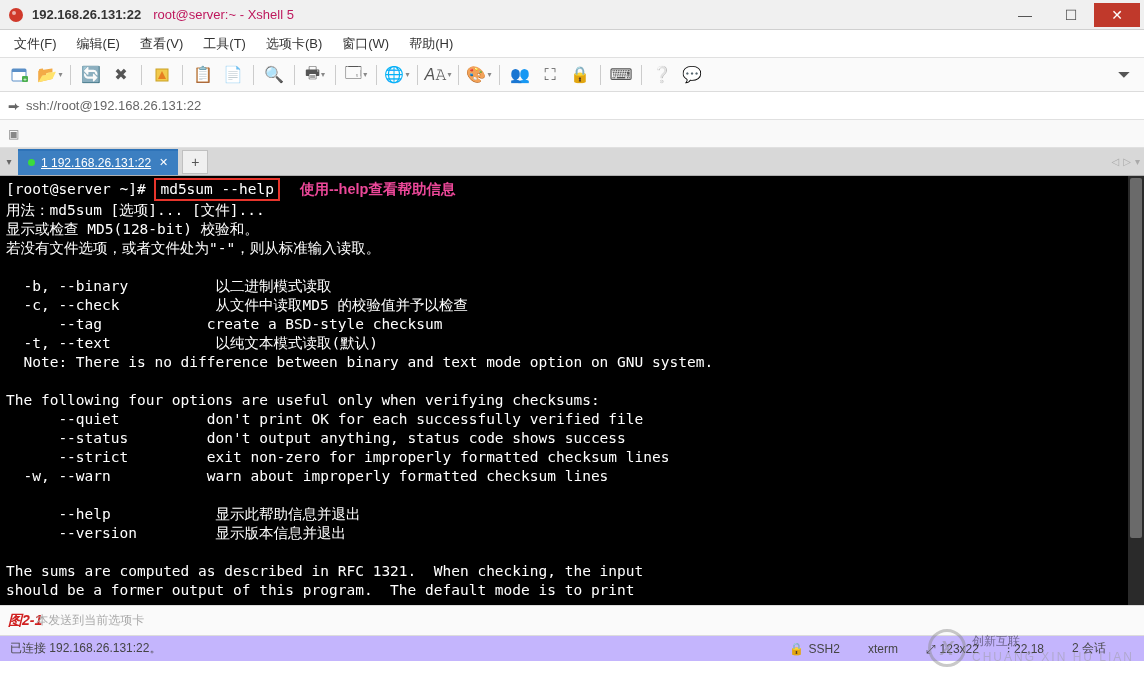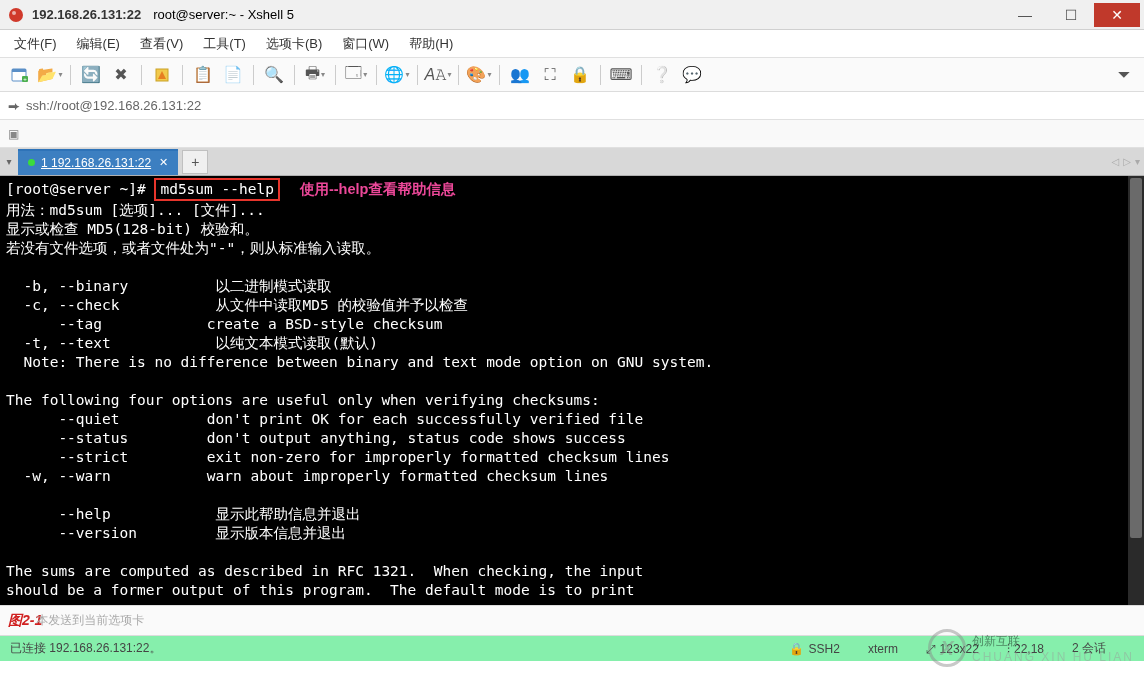--- a/index.html
+++ b/index.html
@@ -1,21 +1,21 @@
 <!DOCTYPE html>
 <html><head>
 <meta charset="utf-8">
 <style>
 * { margin: 0; padding: 0; box-sizing: border-box; }
 body { font-family: "Microsoft YaHei", "SimSun", sans-serif; font-size: 12px; background: #fff; width: 1144px; height: 685px; overflow: hidden; position: relative; }
 
 .titlebar { height: 30px; background: #f0f0f0; display: flex; align-items: center; padding: 0 4px; border-bottom: 1px solid #d0d0d0; justify-content: space-between; }
 .titlebar .app-icon { width: 16px; height: 16px; margin: 0 8px 0 4px; }
 .titlebar .title-host { font-weight: bold; color: #333; font-size: 13px; }
-.titlebar .title-rest { color: #000000; margin-left: 12px; font-size: 13px; }
+.titlebar .title-rest { color: #be185d; margin-left: 12px; font-size: 13px; }
 .titlebar .win-controls { margin-left: auto; display: flex; }
 .titlebar .win-btn { width: 46px; height: 24px; display: flex; align-items: center; justify-content: center; font-size: 14px; color: #555; cursor: pointer; }
 .titlebar .win-btn.close { background: #c0392b; color: #fff; }
 
 .menubar { height: 28px; display: flex; align-items: center; padding: 0 6px; border-bottom: 1px solid #e0e0e0; gap: 4px; }
 .menubar .menu-item { padding: 4px 8px; color: #333; cursor: pointer; font-size: 13px; }
 
 .toolbar { height: 34px; display: flex; align-items: center; padding: 0 6px; border-bottom: 1px solid #dcdcdc; gap: 2px; background: #fafafa; }
 .toolbar .tb-btn { width: 28px; height: 28px; display: flex; align-items: center; justify-content: center; cursor: pointer; color: #555; font-size: 16px; position: relative; }
 .toolbar .tb-sep { width: 1px; height: 20px; background: #ccc; margin: 0 4px; }
@@ -42,21 +42,21 @@
 .terminal .prompt { color: #fff; }
 .terminal .cmd-box { border: 2px solid #e7352c; padding: 0 4px; display: inline-block; }
 .terminal .annotation { color: #ec4899; font-weight: bold; margin-left: 20px; font-family: "Microsoft YaHei", sans-serif; }
 .terminal .scrollbar { position: absolute; right: 0; top: 0; width: 16px; height: 100%; background: #2a2a2a; }
 .terminal .scrollbar .thumb { background: #6a6a6a; width: 12px; margin: 2px; height: 360px; border-radius: 2px; }
 
 .sendbar { height: 30px; display: flex; align-items: center; padding: 0 8px; border-top: 1px solid #dcdcdc; background: #fafafa; }
 .sendbar .figlabel { color: #d02020; font-weight: bold; font-size: 14px; font-style: italic; }
 .sendbar .sendtext { color: #aaa; font-size: 12px; margin-left: -6px; }
 
-.statusbar { height: 26px; display: flex; align-items: center; padding: 0 10px; border-top: 1px solid #dcdcdc; background: #86efac; font-size: 12px; color: #444; }
+.statusbar { height: 26px; display: flex; align-items: center; padding: 0 10px; border-top: 1px solid #dcdcdc; background: #c4b5fd; font-size: 12px; color: #444; }
 .statusbar .st-item { margin-right: 28px; display: flex; align-items: center; gap: 4px; }
 .statusbar .spacer { flex: 1; }
 
 .watermark { position: absolute; right: 10px; bottom: 18px; opacity: 0.45; display: flex; align-items: center; gap: 6px; pointer-events: none; }
 .watermark .wm-circle { width: 38px; height: 38px; border: 3px solid #888; border-radius: 50%; display: flex; align-items: center; justify-content: center; font-weight: bold; font-size: 20px; color: #888; font-style: italic; }
 .watermark .wm-sub { font-size: 12px; color: #999; letter-spacing: 2px; display: block; }
 </style>
 </head>
 <body>
 

